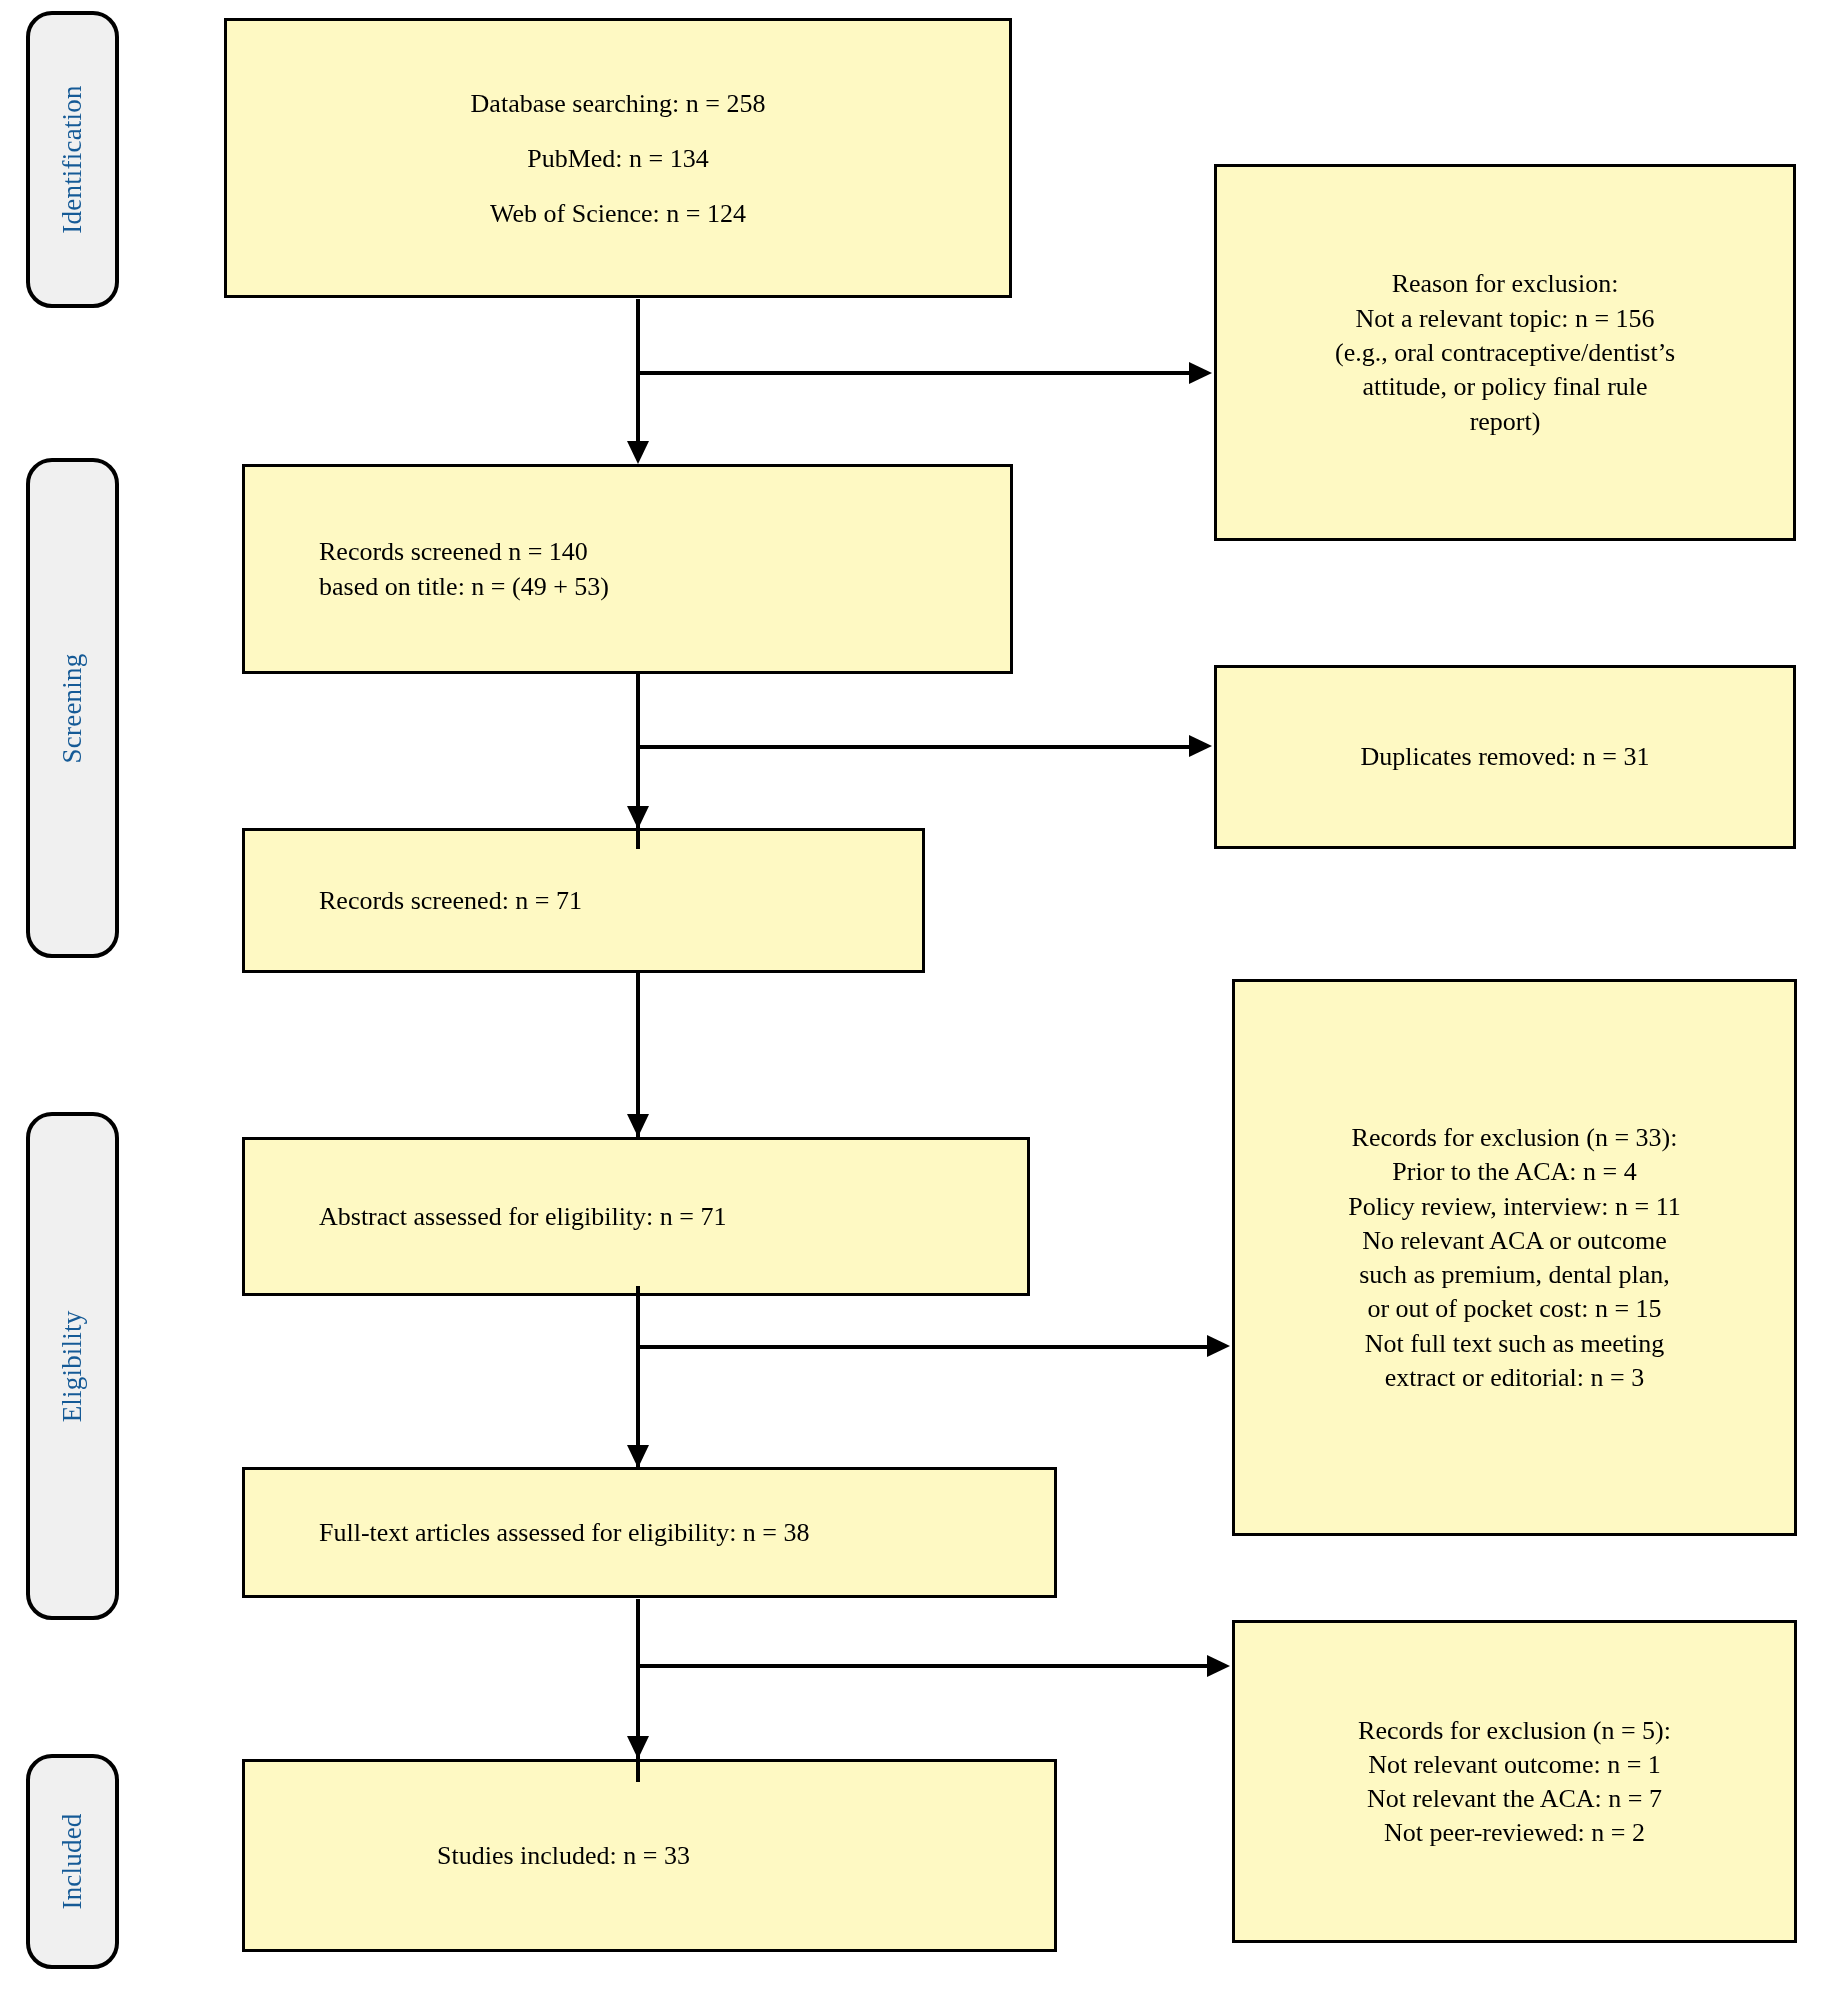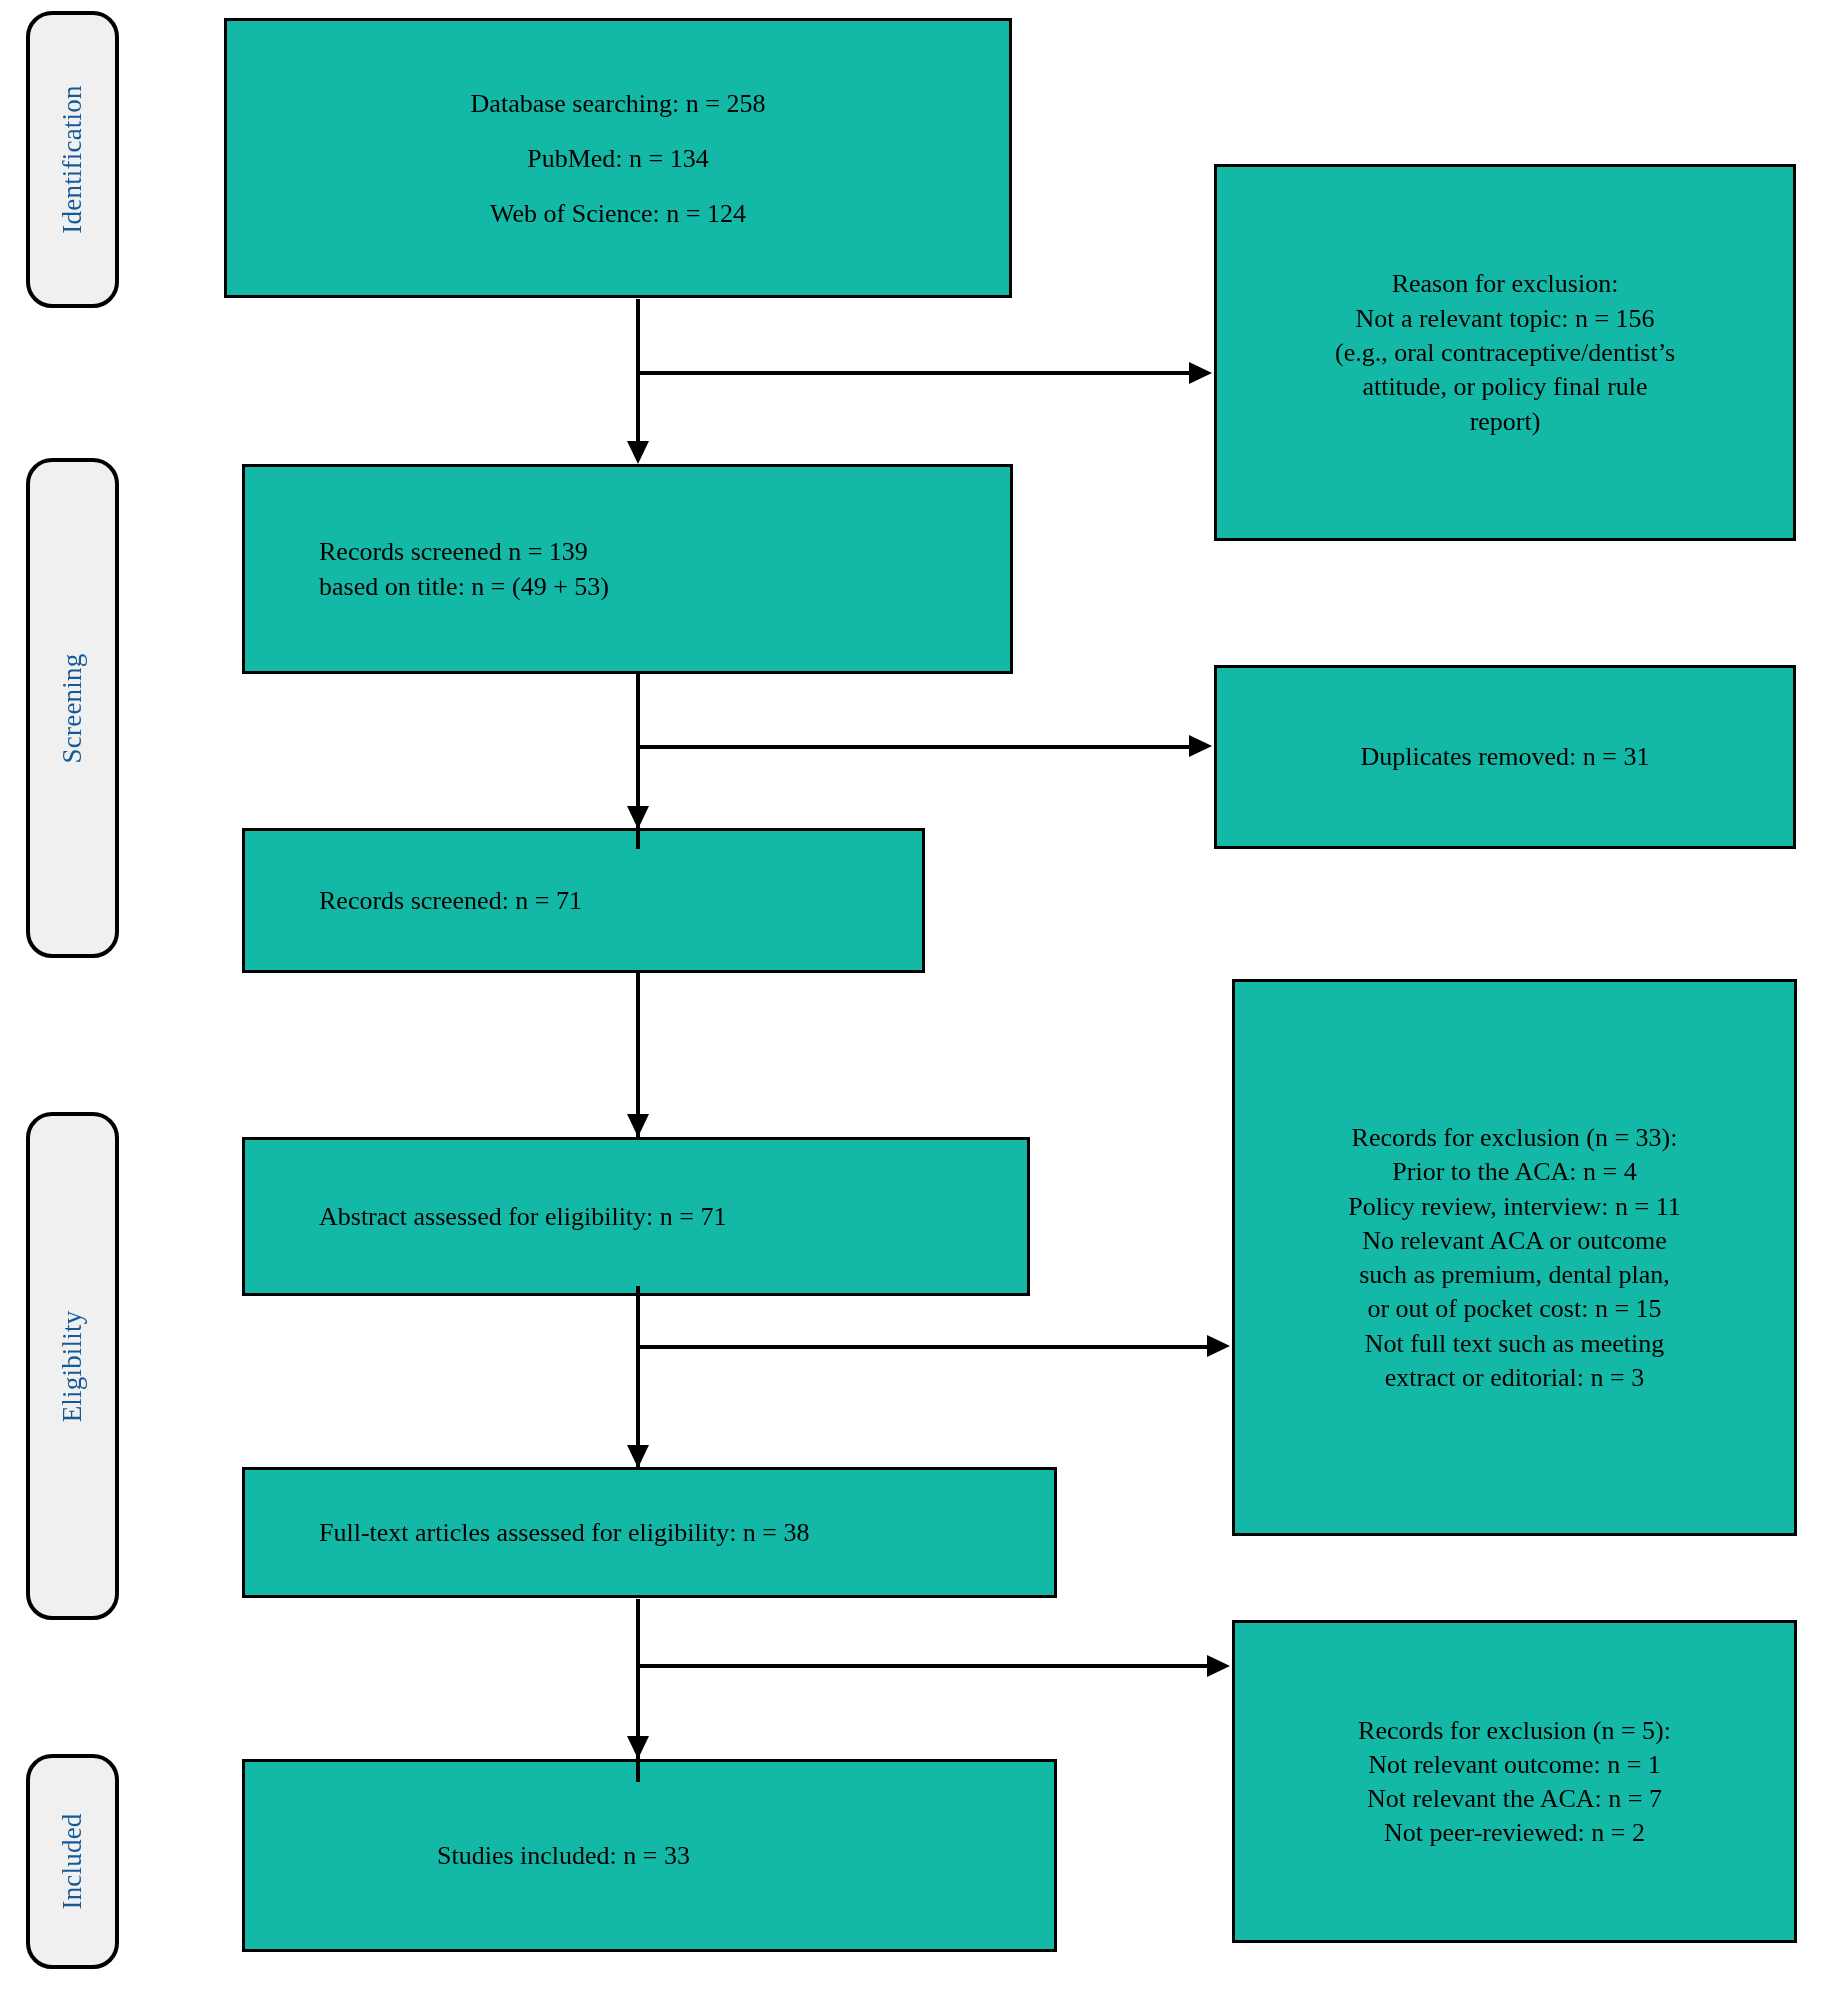--- a/index.html
+++ b/index.html
@@ -35,21 +35,21 @@
     font-size: 27px;
     letter-spacing: 0.2px;
     white-space: nowrap;
     transform: rotate(-90deg);
     font-family: "Liberation Serif", "DejaVu Serif", serif;
   }
 
   
   .pbox {
     position: absolute;
-    background: #14b8a6;
+    background: #fef9c3;
     border: 3.1px solid #000000;
     box-sizing: border-box;
     display: flex;
     flex-direction: column;
     align-items: center;
     justify-content: center;
     color: #000000;
     font-size: 26px;
     line-height: 1.12;
     font-family: "Liberation Serif", "DejaVu Serif", serif;
@@ -109,21 +109,21 @@
     <span class="vtext">Included</span>
   </div>
 
   <div class="pbox spaced" style="left:224px; top:18.4px; width:788px; height:280px;">
     <span class="ln">Database searching: n = 258</span>
     <span class="ln">PubMed: n = 134</span>
     <span class="ln">Web of Science: n = 124</span>
   </div>
 
   <div class="pbox tight leftish" style="left:242px; top:464px; width:771px; height:210px;">
-    <span class="ln">Records screened n = 139</span>
+    <span class="ln">Records screened n = 140</span>
     <span class="ln">based on title: n = (49 + 53)</span>
   </div>
 
   <div class="pbox leftish" style="left:242px; top:828px; width:683px; height:145px;">
     <span class="ln">Records screened: n = 71</span>
   </div>
 
   <div class="pbox leftish" style="left:242px; top:1137px; width:788px; height:159px;">
     <span class="ln">Abstract assessed for eligibility: n = 71</span>
   </div>

